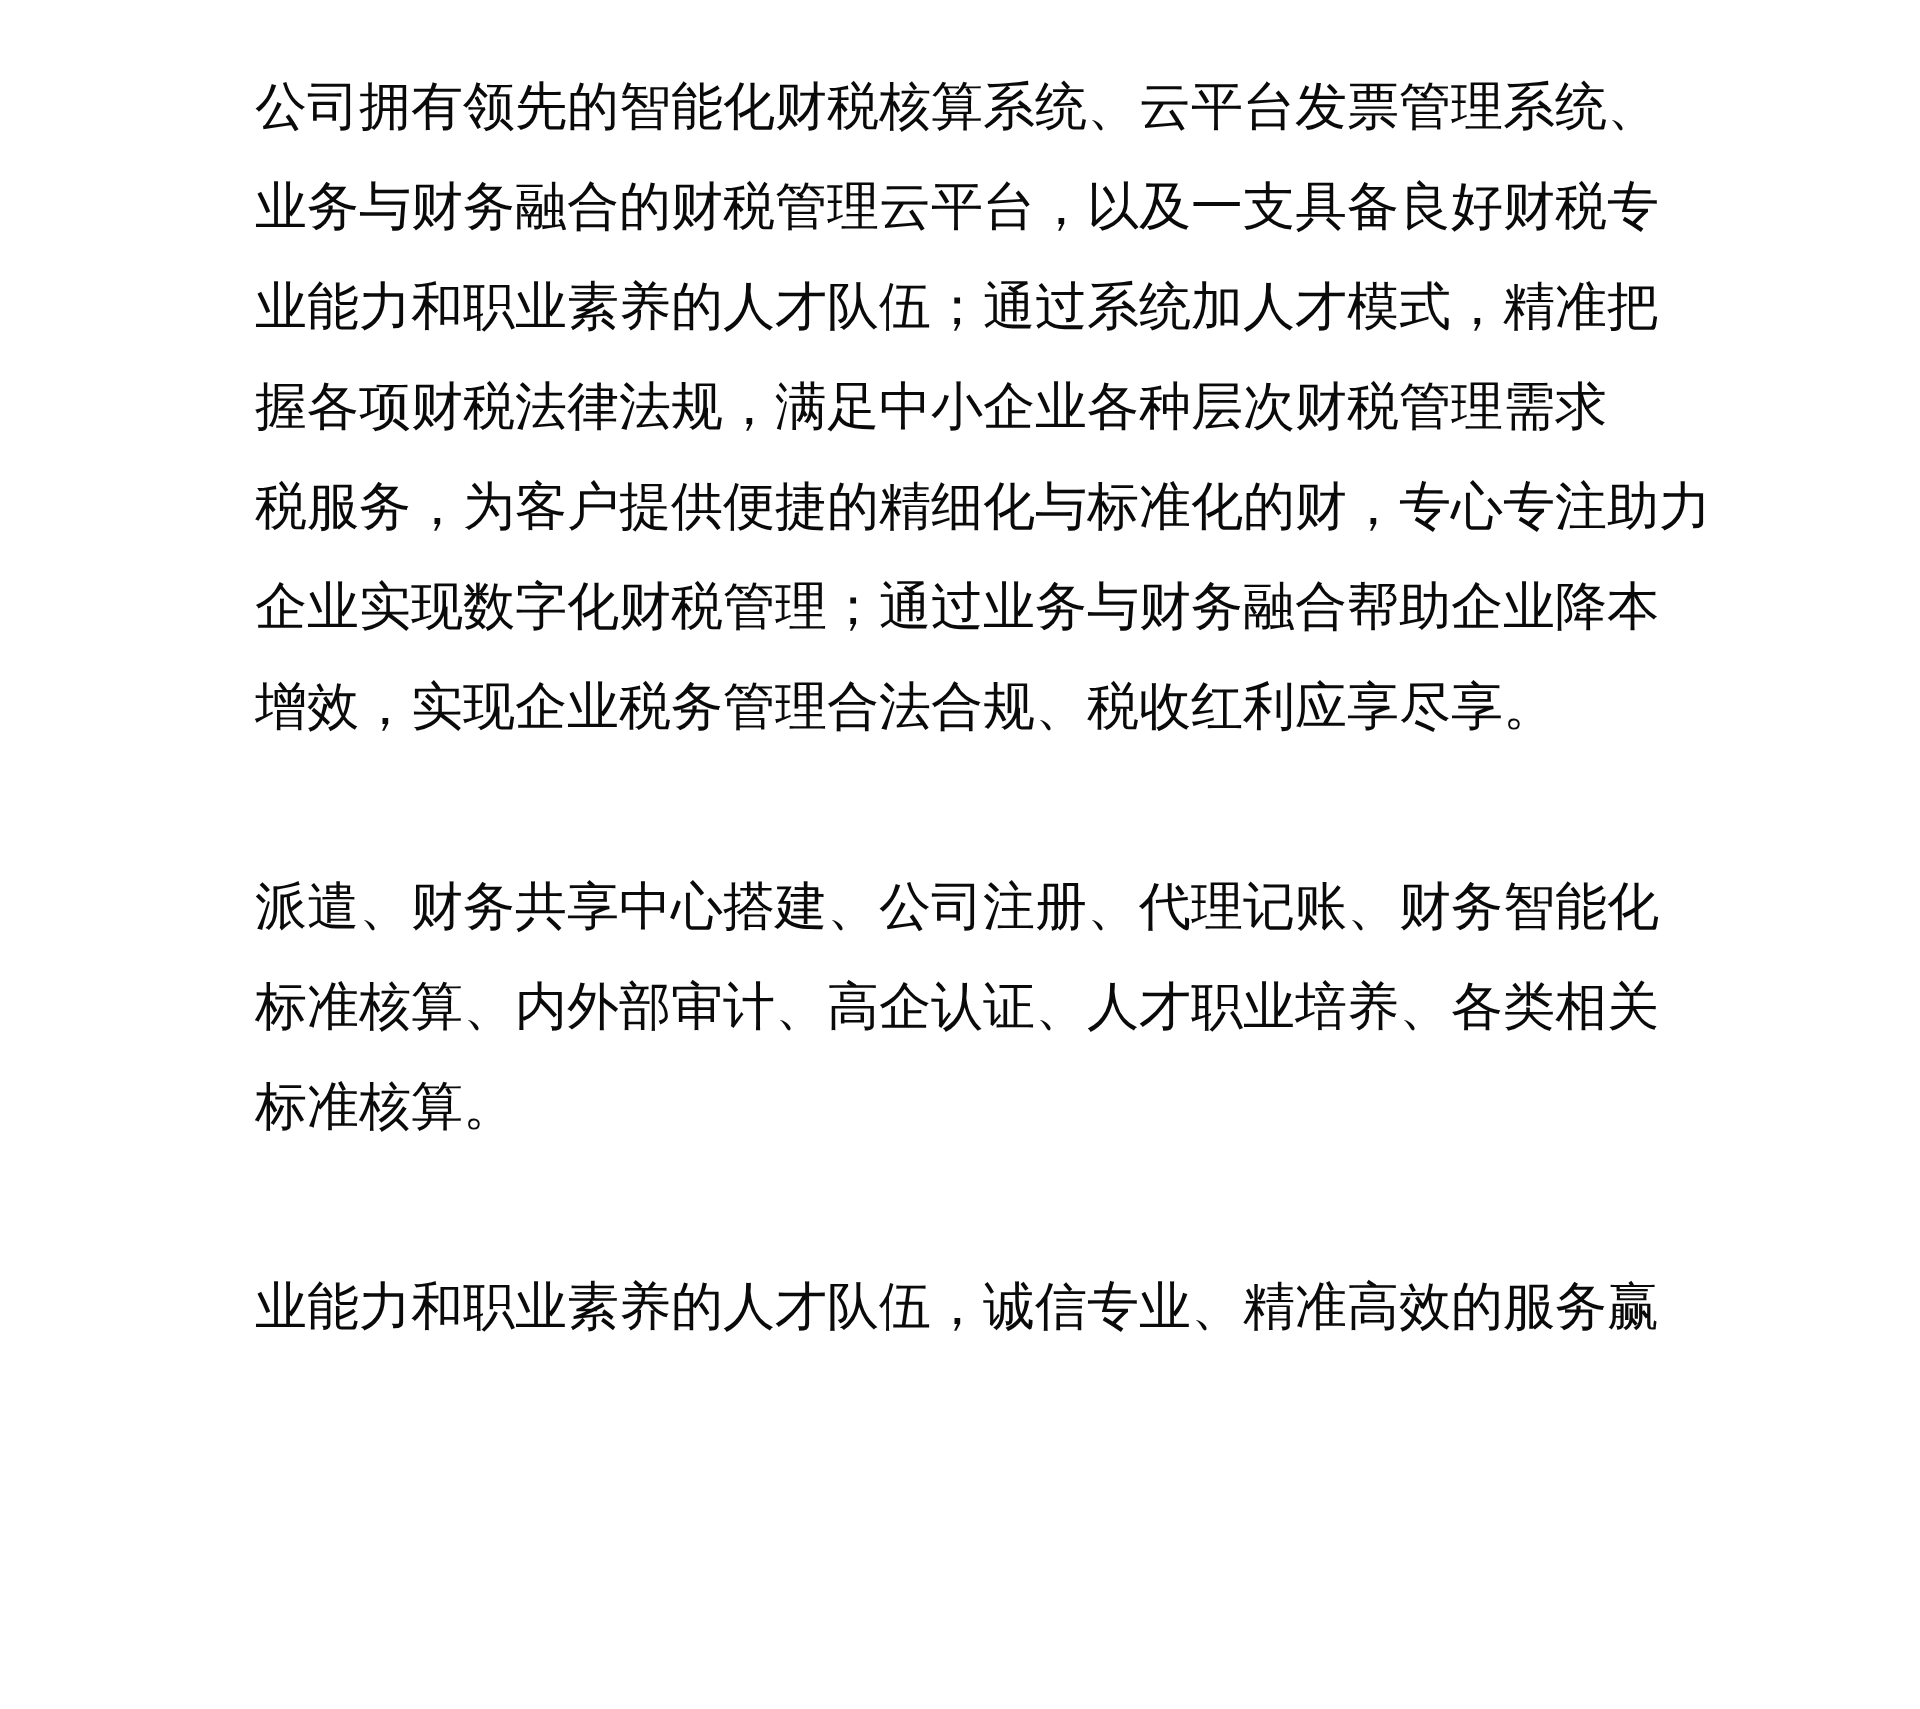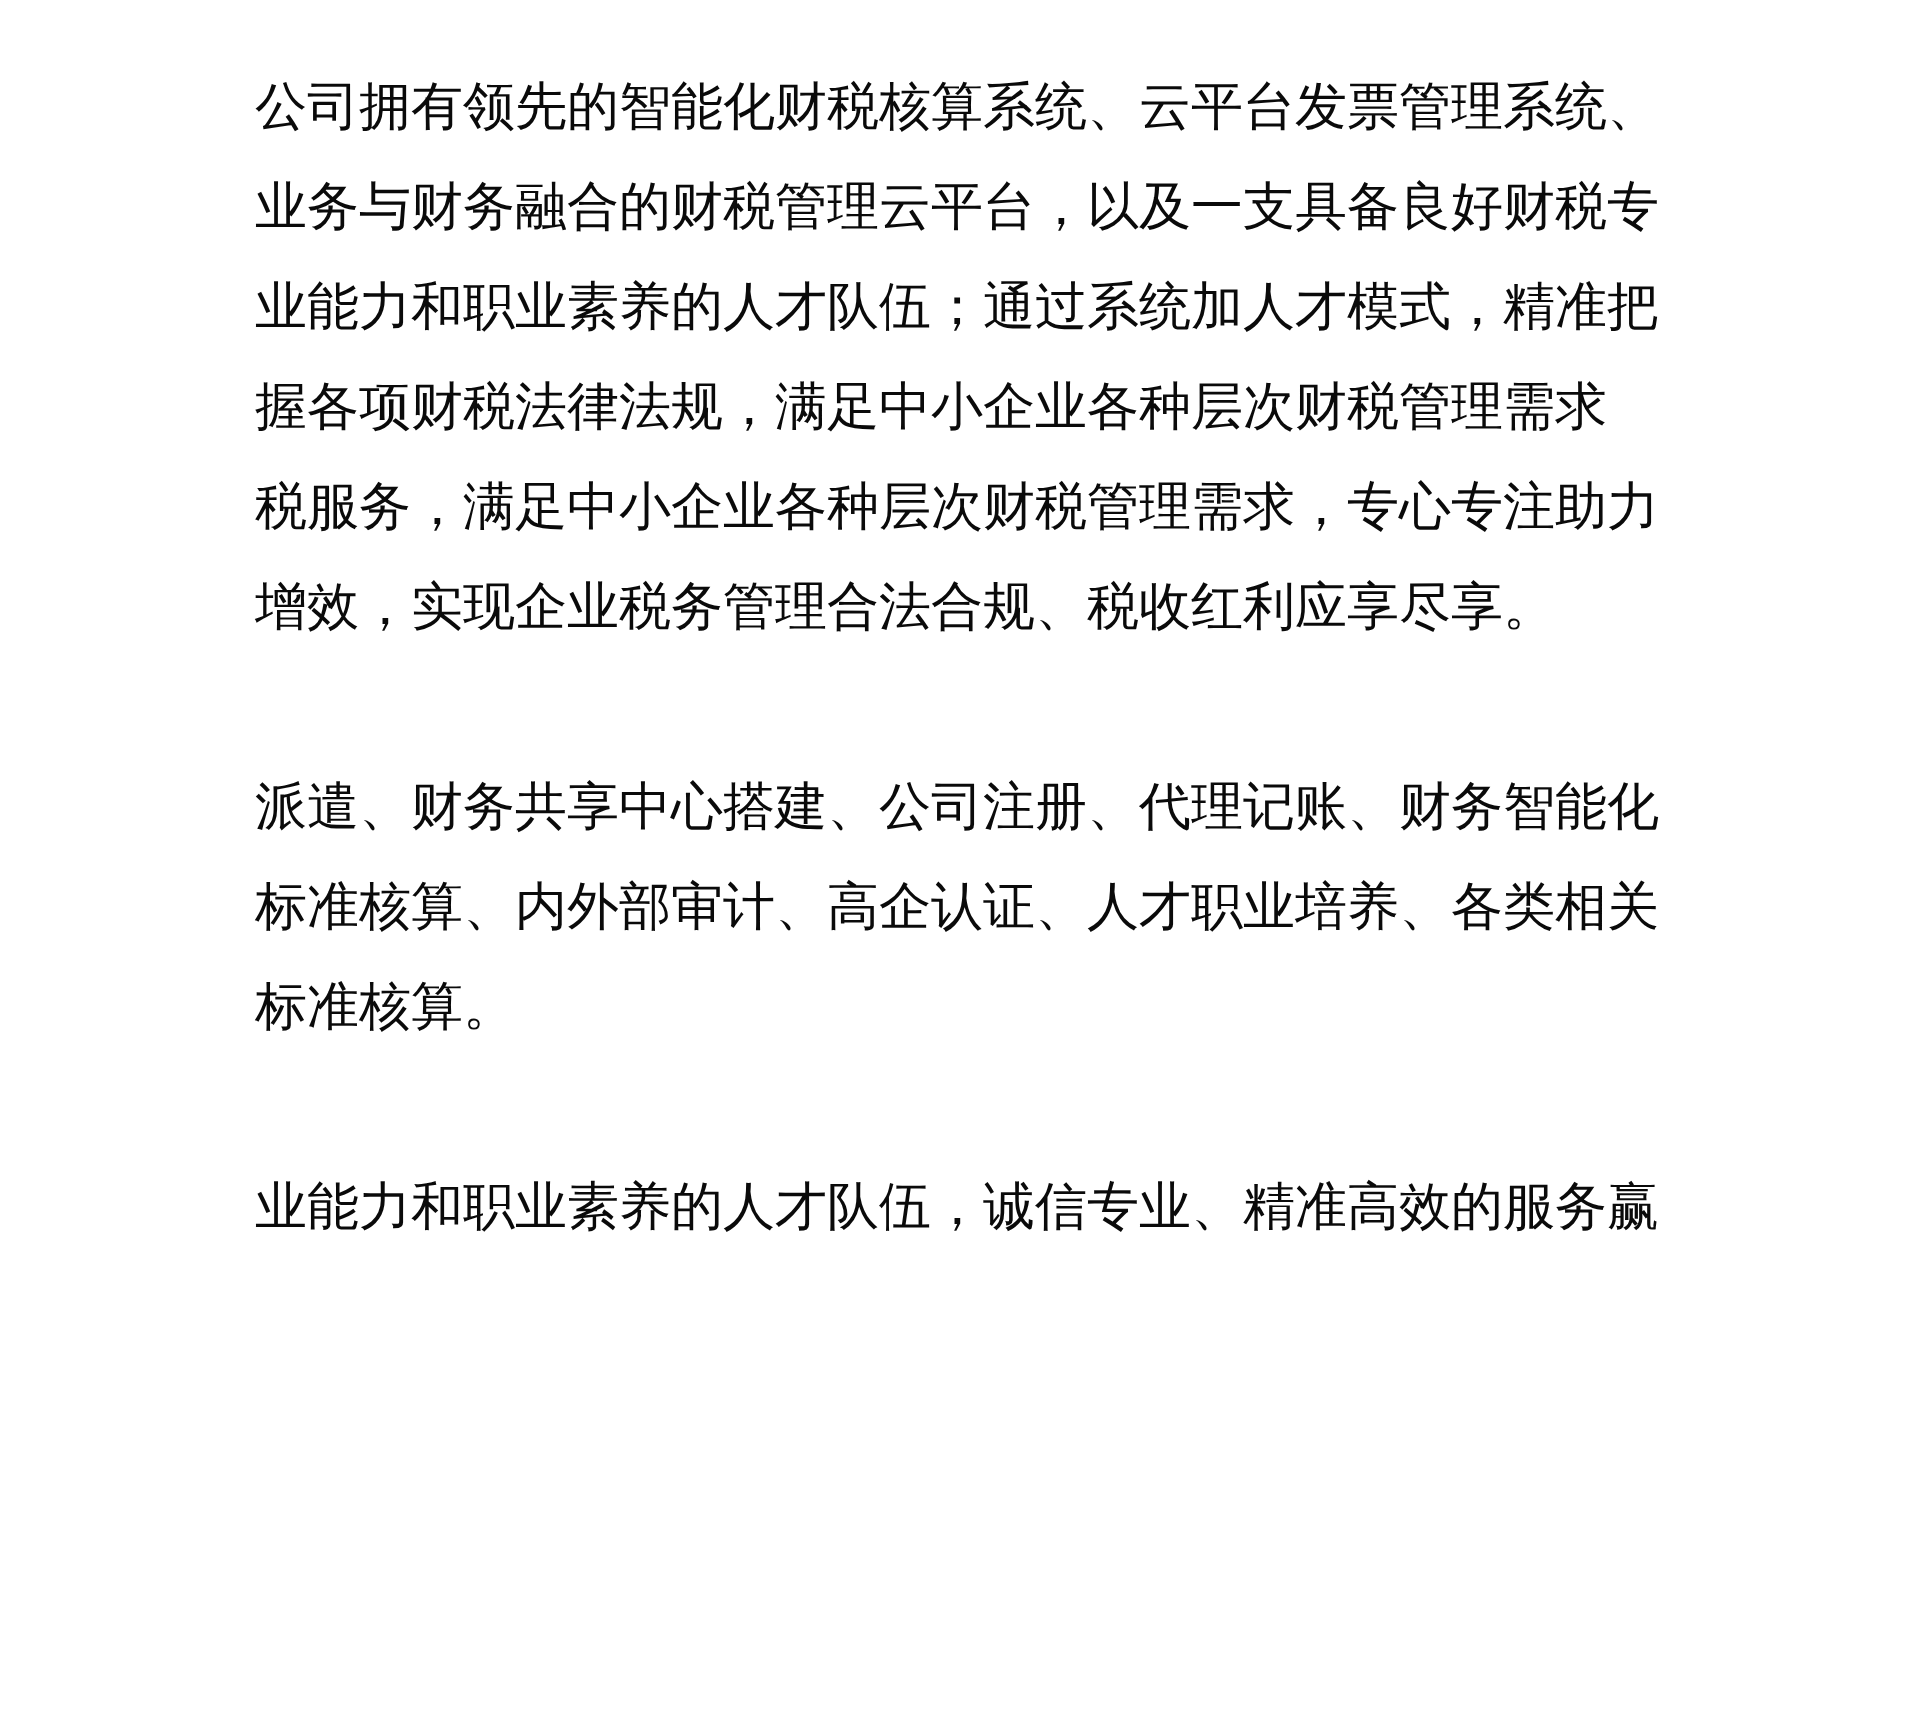--- a/index.html
+++ b/index.html
@@ -42,21 +42,22 @@
 <body>
 
 <div class="page">
   <div class="text-block">
 
     <div class="paragraph">
       <div class="text-line">公司拥有领先的智能化财税核算系统、云平台发票管理系统、</div>
       <div class="text-line">业务与财务融合的财税管理云平台，以及一支具备良好财税专</div>
       <div class="text-line">业能力和职业素养的人才队伍；通过系统加人才模式，精准把</div>
       <div class="text-line">握各项财税法律法规，满足中小企业各种层次财税管理需求</div>
-      <div class="text-line">税服务，满足中小企业各种层次财税管理需求，专心专注助力</div>
+      <div class="text-line">税服务，为客户提供便捷的精细化与标准化的财，专心专注助力</div>
+      <div class="text-line">企业实现数字化财税管理；通过业务与财务融合帮助企业降本</div>
       <div class="text-line">增效，实现企业税务管理合法合规、税收红利应享尽享。</div>
     </div>
 
     <div class="paragraph">
       <div class="text-line">派遣、财务共享中心搭建、公司注册、代理记账、财务智能化</div>
       <div class="text-line">标准核算、内外部审计、高企认证、人才职业培养、各类相关</div>
       <div class="text-line">标准核算。</div>
     </div>
 
     <div class="paragraph">

